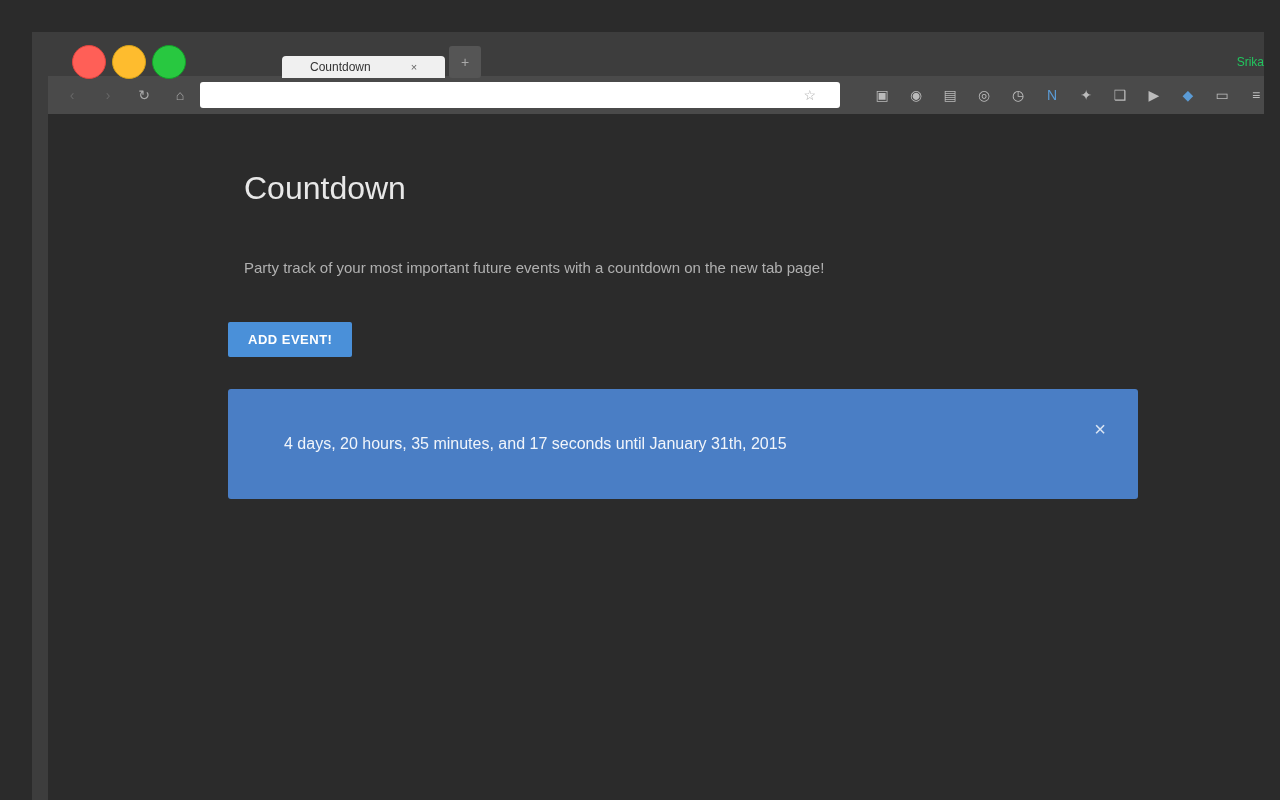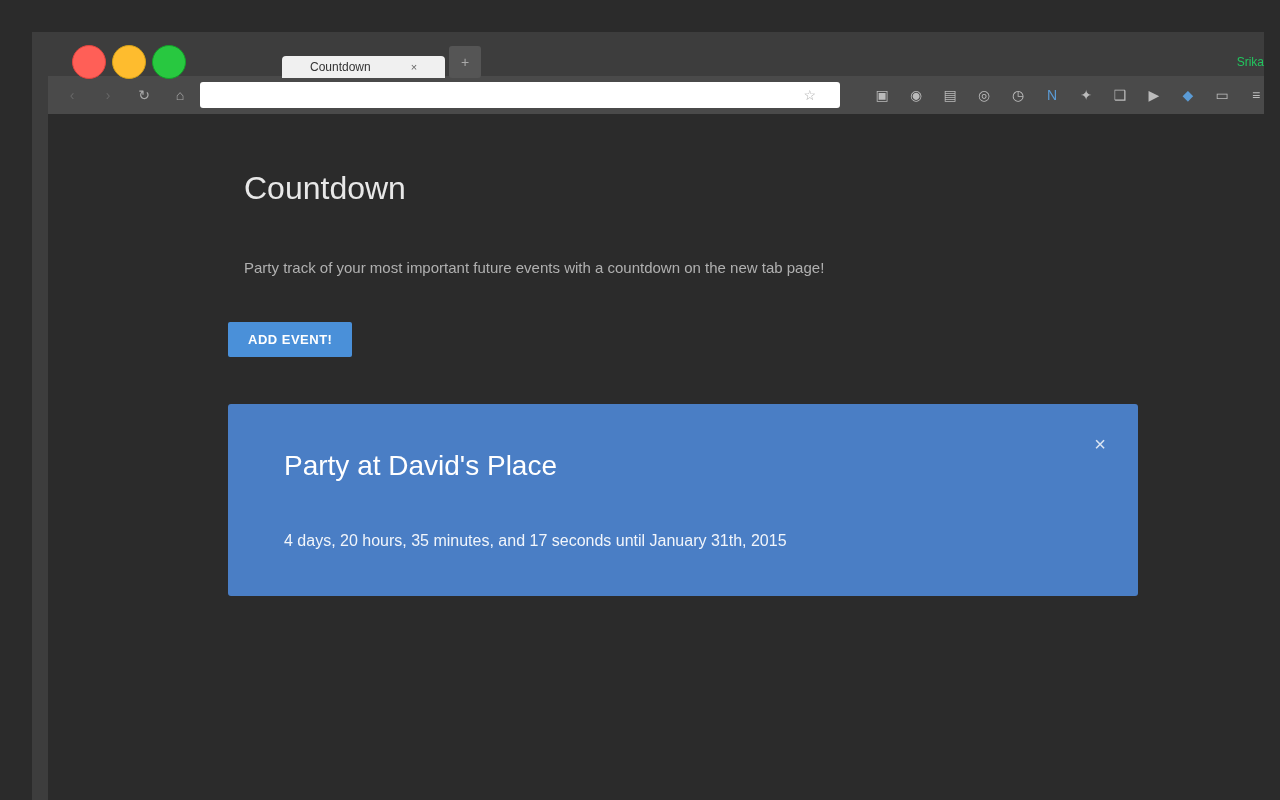--- a/index.html
+++ b/index.html
@@ -174,21 +174,21 @@
       background: #4a90d9;
       color: #fff;
       border: none;
       padding: 10px 20px;
       font-size: 13px;
       font-weight: 600;
       letter-spacing: 0.5px;
       cursor: pointer;
       border-radius: 2px;
       text-transform: uppercase;
-      margin-bottom: 47px;
+      margin-bottom: 32px;
     }
 
     
     .event-card {
       background: #4a7ec5;
       border-radius: 3px;
       padding: 30px 40px;
       width: 910px;
       position: relative;
     }
@@ -271,17 +271,16 @@
     </div>
   </div>
 
   <div class="page-content">
     <h1 class="page-title">Countdown</h1>
     <p class="page-subtitle">Party track of your most important future events with a countdown on the new tab page!</p>
     <button class="add-event-btn">ADD EVENT!</button>
 
     <div class="event-card">
       <span class="event-close">×</span>
-      <div class="event-name">Party at David's Place</div>
       <div class="event-countdown">4 days, 20 hours, 35 minutes, and 17 seconds until January 31th, 2015</div>
     </div>
   </div>
 </div>
 
 </body></html>

